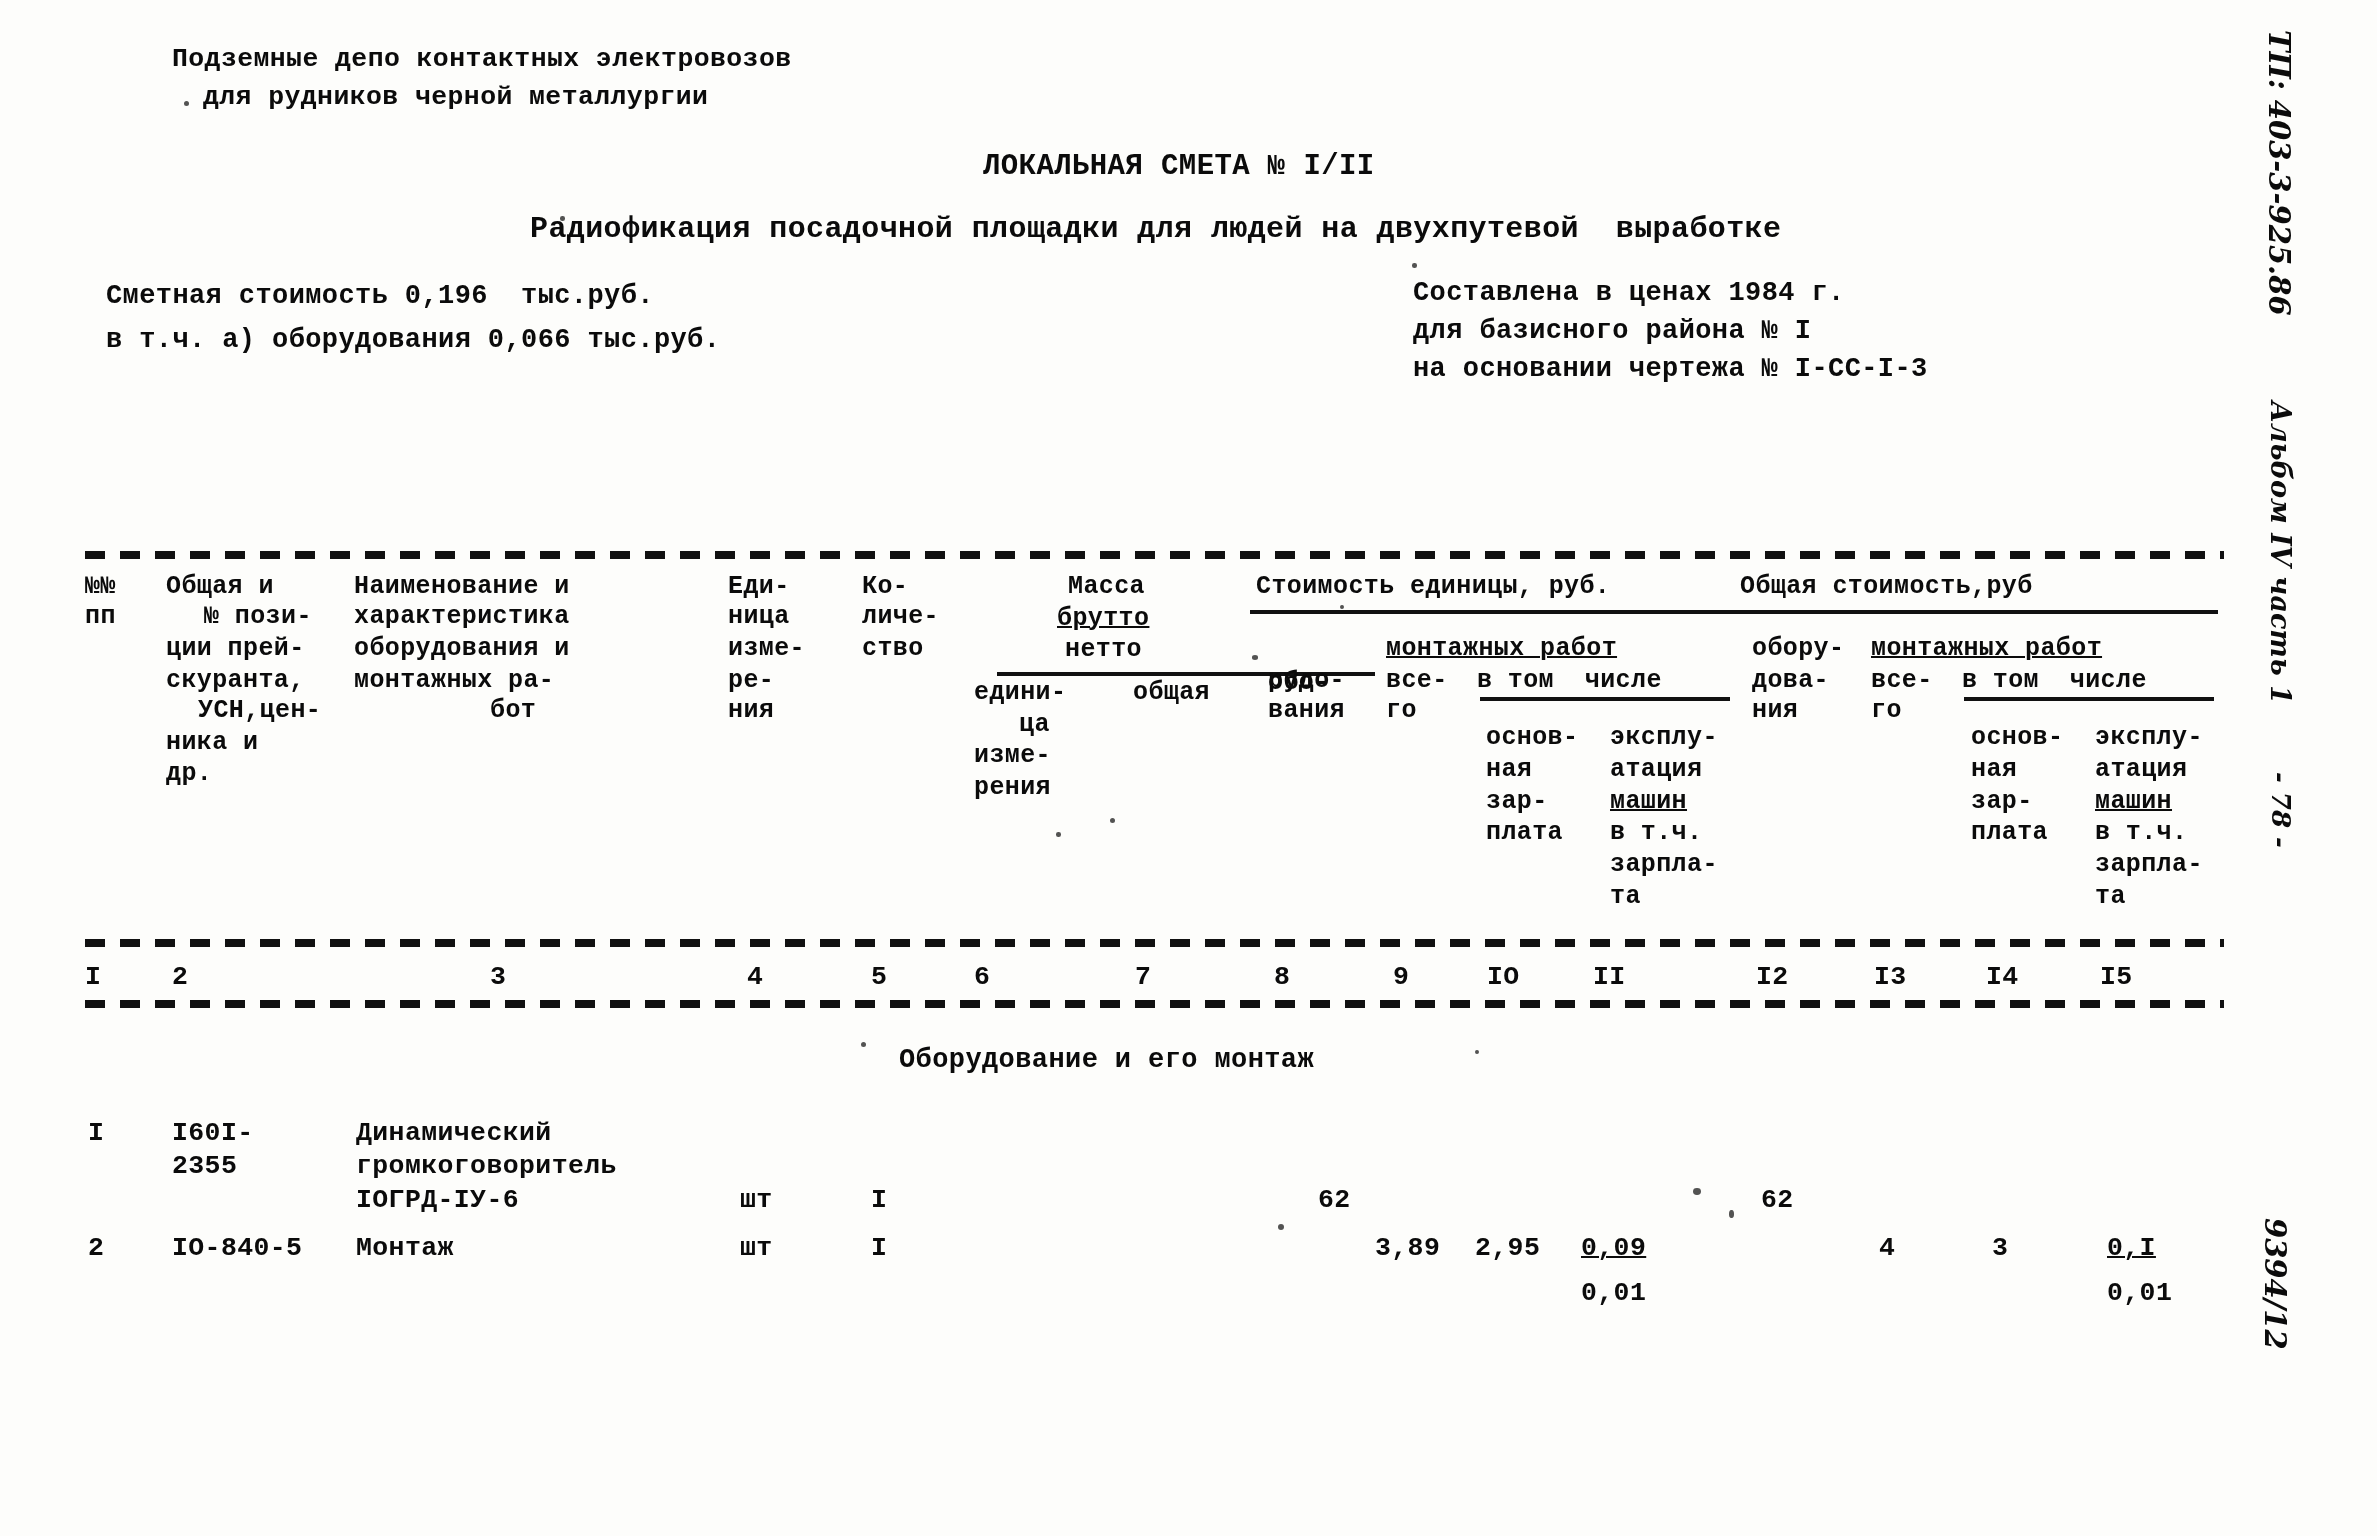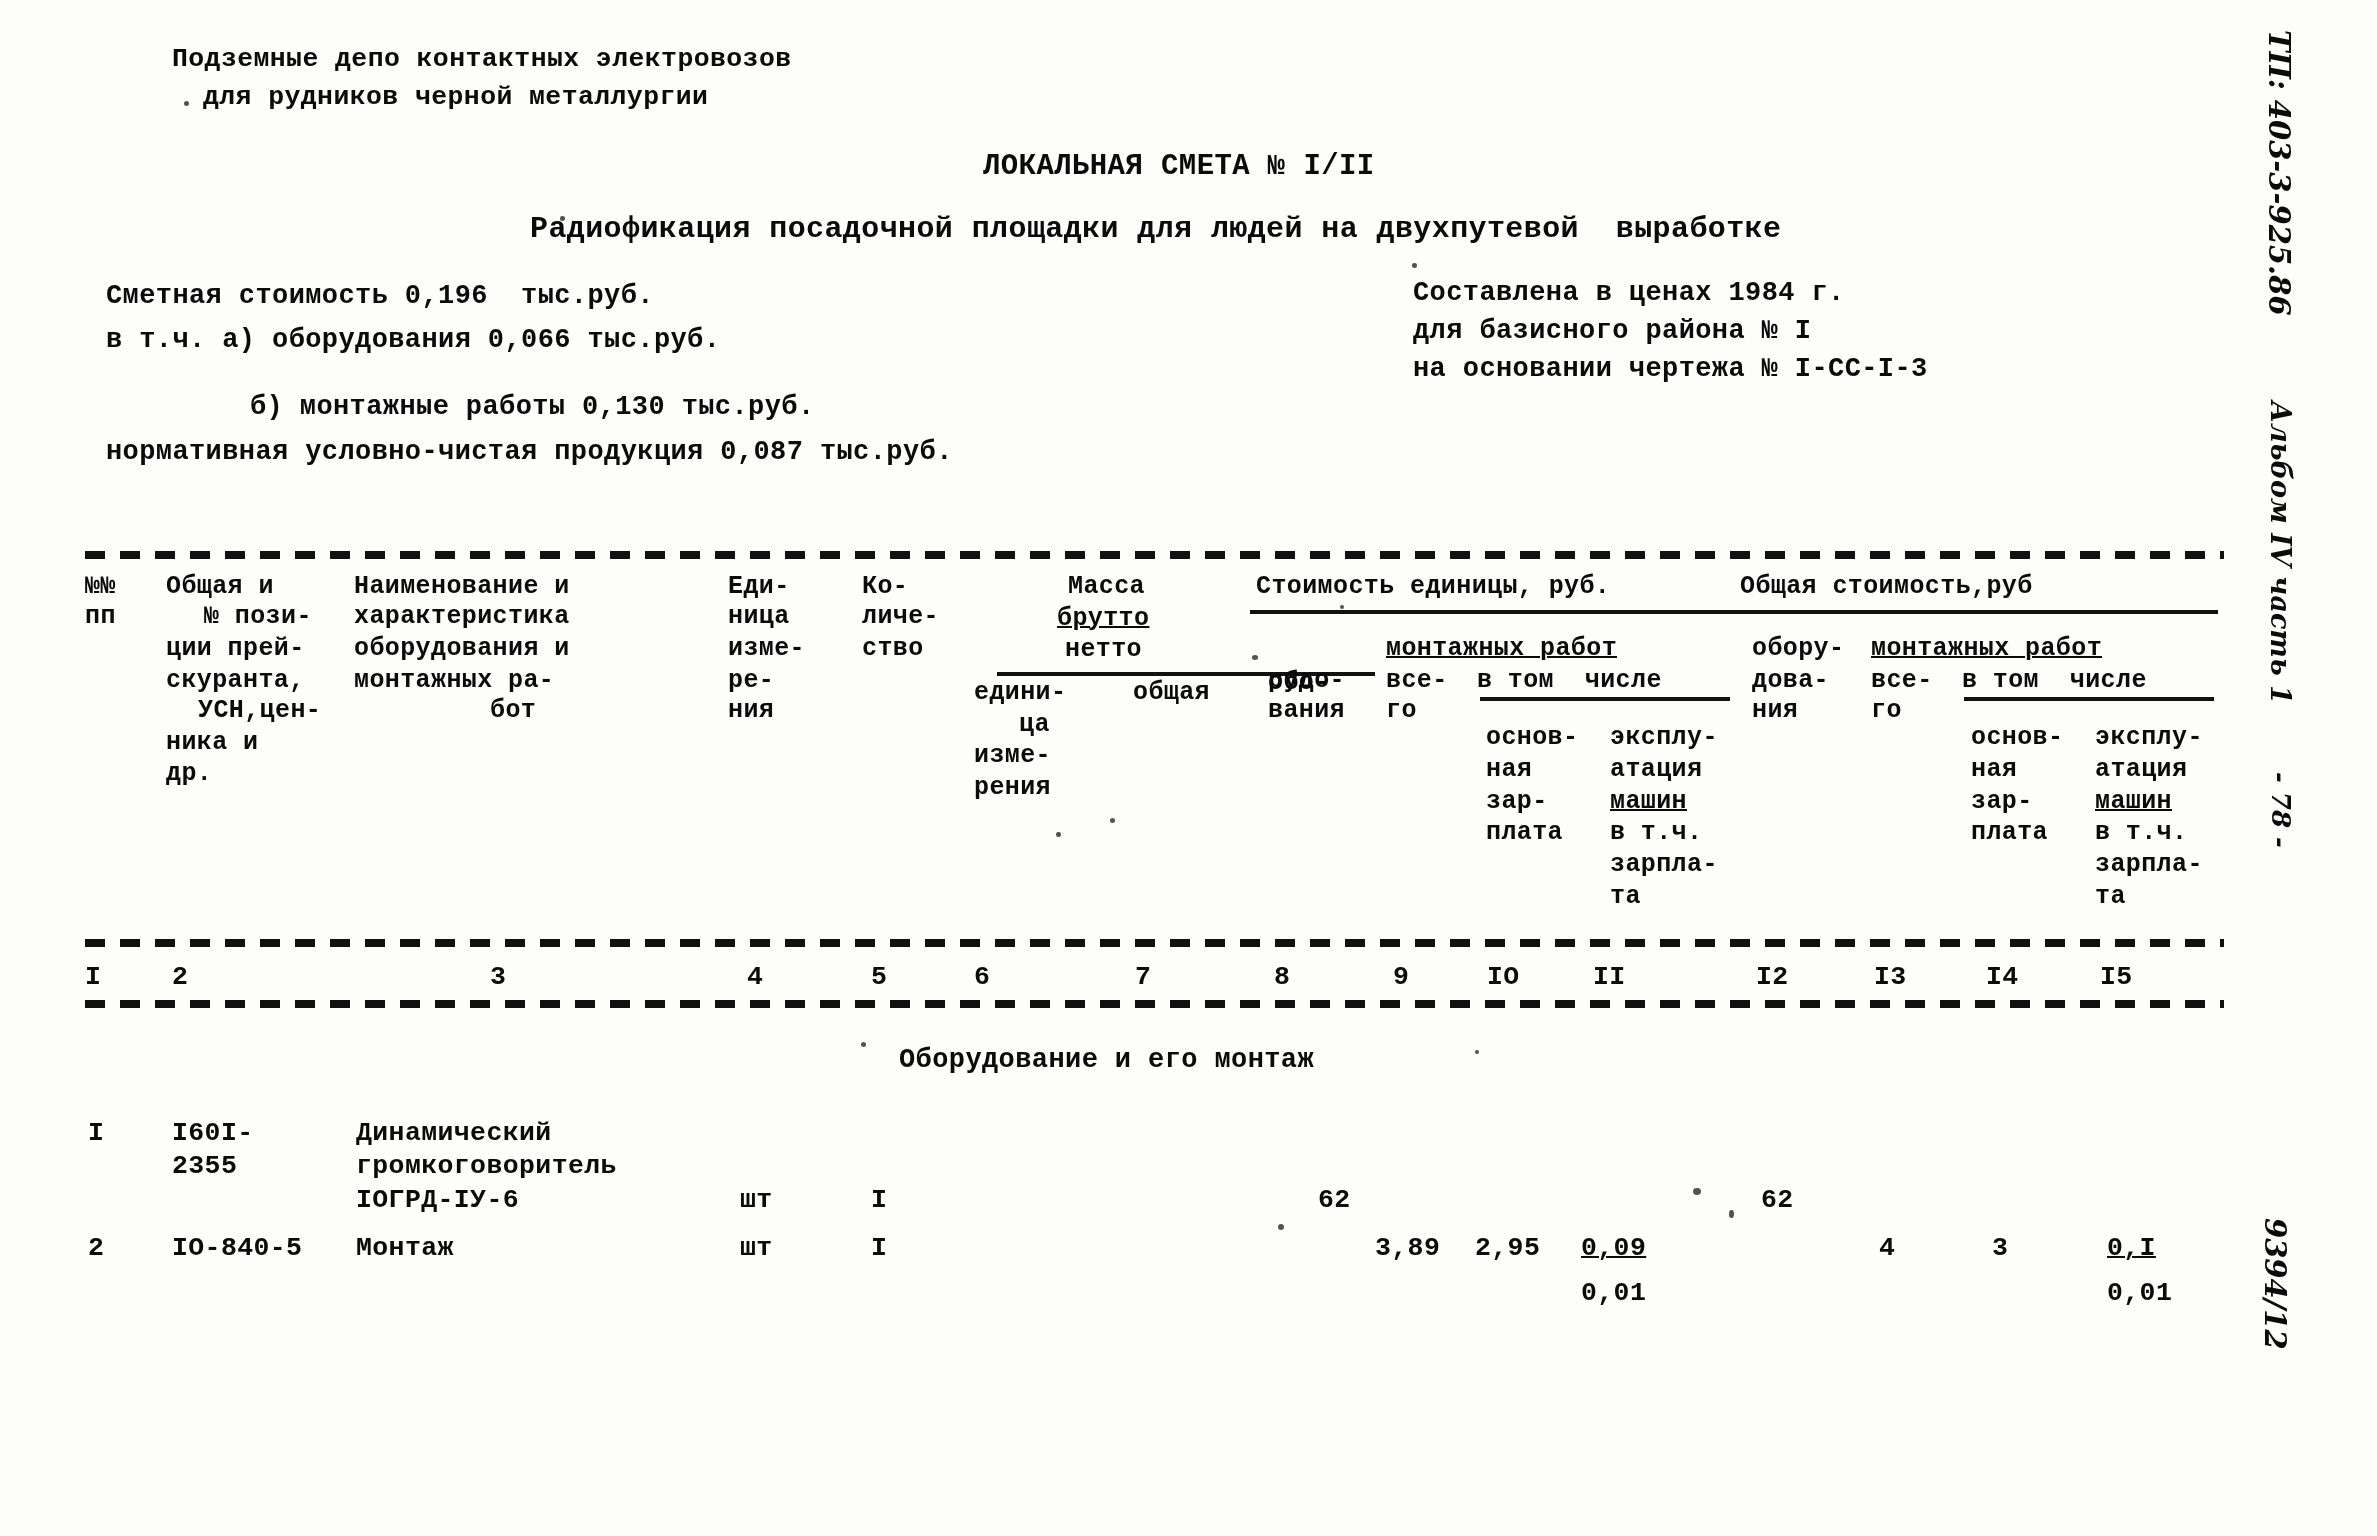--- a/index.html
+++ b/index.html
@@ -81,22 +81,20 @@
 <div id="page">
 
   <div class="t sz-head" style="left:172px; top:44px;">Подземные депо контактных электровозов</div>
   <div class="t sz-head" style="left:203px; top:82px;">для рудников черной металлургии</div>
 
   <div class="t sz-title" style="left:983px; top:150px;">ЛОКАЛЬНАЯ СМЕТА № I/II</div>
   <div class="t sz-sub" style="left:530px; top:212px;">Радиофикация посадочной площадки для людей на двухпутевой  выработке</div>
 
   <div class="t sz-sum" style="left:106px; top:281px;">Сметная стоимость 0,196  тыс.руб.</div>
   <div class="t sz-sum" style="left:106px; top:325px;">в т.ч. а) оборудования 0,066 тыс.руб.</div>
-  <div class="t sz-sum" style="left:250px; top:392px;">б) монтажные работы 0,130 тыс.руб.</div>
-  <div class="t sz-sum" style="left:106px; top:437px;">нормативная условно-чистая продукция 0,087 тыс.руб.</div>
 
   <div class="t sz-sum" style="left:1413px; top:278px;">Составлена в ценах 1984 г.</div>
   <div class="t sz-sum" style="left:1413px; top:316px;">для базисного района № I</div>
   <div class="t sz-sum" style="left:1413px; top:354px;">на основании чертежа № I-СС-I-3</div>
 
   <div class="dash" style="left:85px; top:551px; width:2139px;"></div>
 
   <div class="t sz-col" style="left:85px; top:572px;">№№</div>
   <div class="t sz-col" style="left:85px; top:602px;">пп</div>
 

